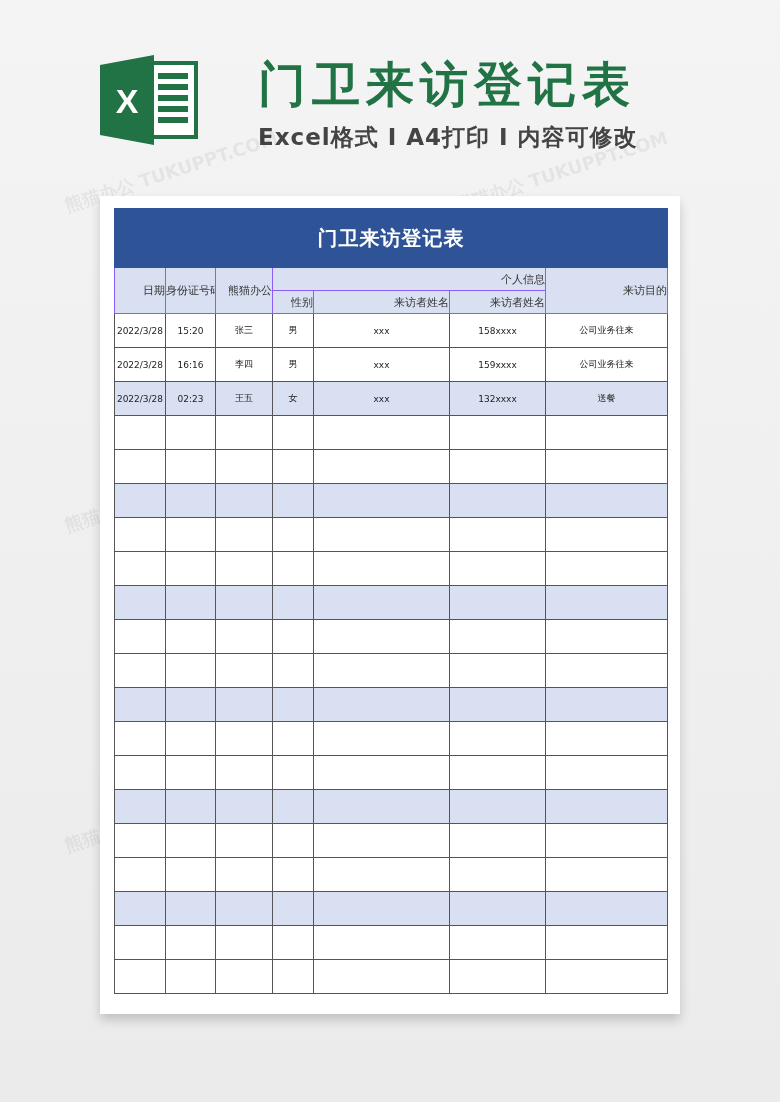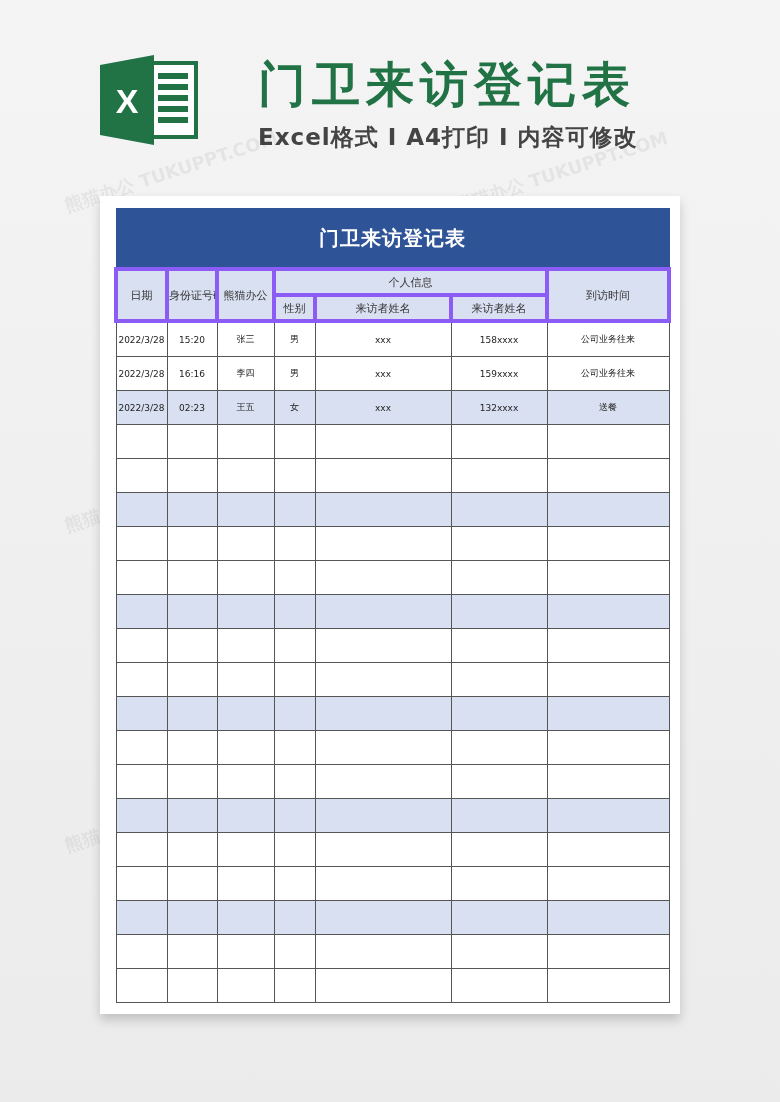--- a/index.html
+++ b/index.html
@@ -5,21 +5,21 @@
   html,body{margin:0;padding:0;}
   body{width:780px;height:1102px;background:linear-gradient(#f4f4f4,#ebebeb);position:relative;overflow:hidden;font-family:"DejaVu Sans","Liberation Sans",sans-serif;}
   .hero{position:absolute;left:0;top:0;width:780px;height:190px;}
   .logo{position:absolute;left:100px;top:55px;width:98px;height:90px;}
   .hero-title{position:absolute;left:258px;top:52px;font-size:48px;font-weight:bold;color:#217346;letter-spacing:6px;line-height:64px;}
   .hero-sub{position:absolute;left:258px;top:122px;font-size:23px;font-weight:bold;color:#444;letter-spacing:1px;line-height:30px;white-space:nowrap;}
   .sheet{position:absolute;left:100px;top:196px;width:580px;height:818px;background:#fff;box-shadow:0 6px 10px rgba(0,0,0,0.18);}
   .tbl{position:absolute;left:14px;top:12px;width:553px;border-collapse:collapse;table-layout:fixed;}
   .tbl td{border:1px solid #555;padding:0;text-align:center;font-size:9px;color:#222;height:33px;overflow:hidden;white-space:nowrap;}
   .tbl .title-cell{background:#2e5396;color:#fff;font-size:20px;font-weight:bold;height:58px;border:1px solid #2e5396;letter-spacing:1px;}
-  .tbl .hdr{background:#d9e0f1;border:4px solid #8b5cf6;font-size:11px;color:#333;height:22px;}
+  .tbl .hdr{background:#d9e0f1;border:1px solid #8b5cf6;font-size:11px;color:#333;height:22px;text-align:right;}
   .tbl .hdr.tall{height:45px;margin-top:32px;}
   .tbl tr.shade td{background:#d9e0f1;}
   .wm{position:absolute;font-size:18px;color:rgba(0,0,0,0.06);transform:rotate(-18deg);white-space:nowrap;pointer-events:none;font-weight:bold;}
 </style>
 </head>
 <body>
 
 <div class="hero">
   <svg class="logo" viewBox="0 0 98 90">
     <rect x="44" y="8" width="52" height="74" fill="#fff" stroke="#217346" stroke-width="4"></rect>
@@ -57,21 +57,21 @@
     </colgroup>
     <tbody>
         <tr>
       <td class="title-cell" colspan="7">门卫来访登记表</td>
     </tr>
     <tr>
       <td class="hdr tall" rowspan="2">日期</td>
       <td class="hdr tall" rowspan="2">身份证号码</td>
       <td class="hdr tall" rowspan="2">熊猫办公</td>
       <td class="hdr" colspan="3">个人信息</td>
-      <td class="hdr tall" rowspan="2">到访时间</td>
+      <td class="hdr tall" rowspan="2">来访目的</td>
     </tr>
     <tr>
       <td class="hdr">性别</td>
       <td class="hdr">来访者姓名</td>
       <td class="hdr">来访者姓名</td>
     </tr>
     <tr>
       <td>2022/3/28</td>
       <td>15:20</td>
       <td>张三</td>

